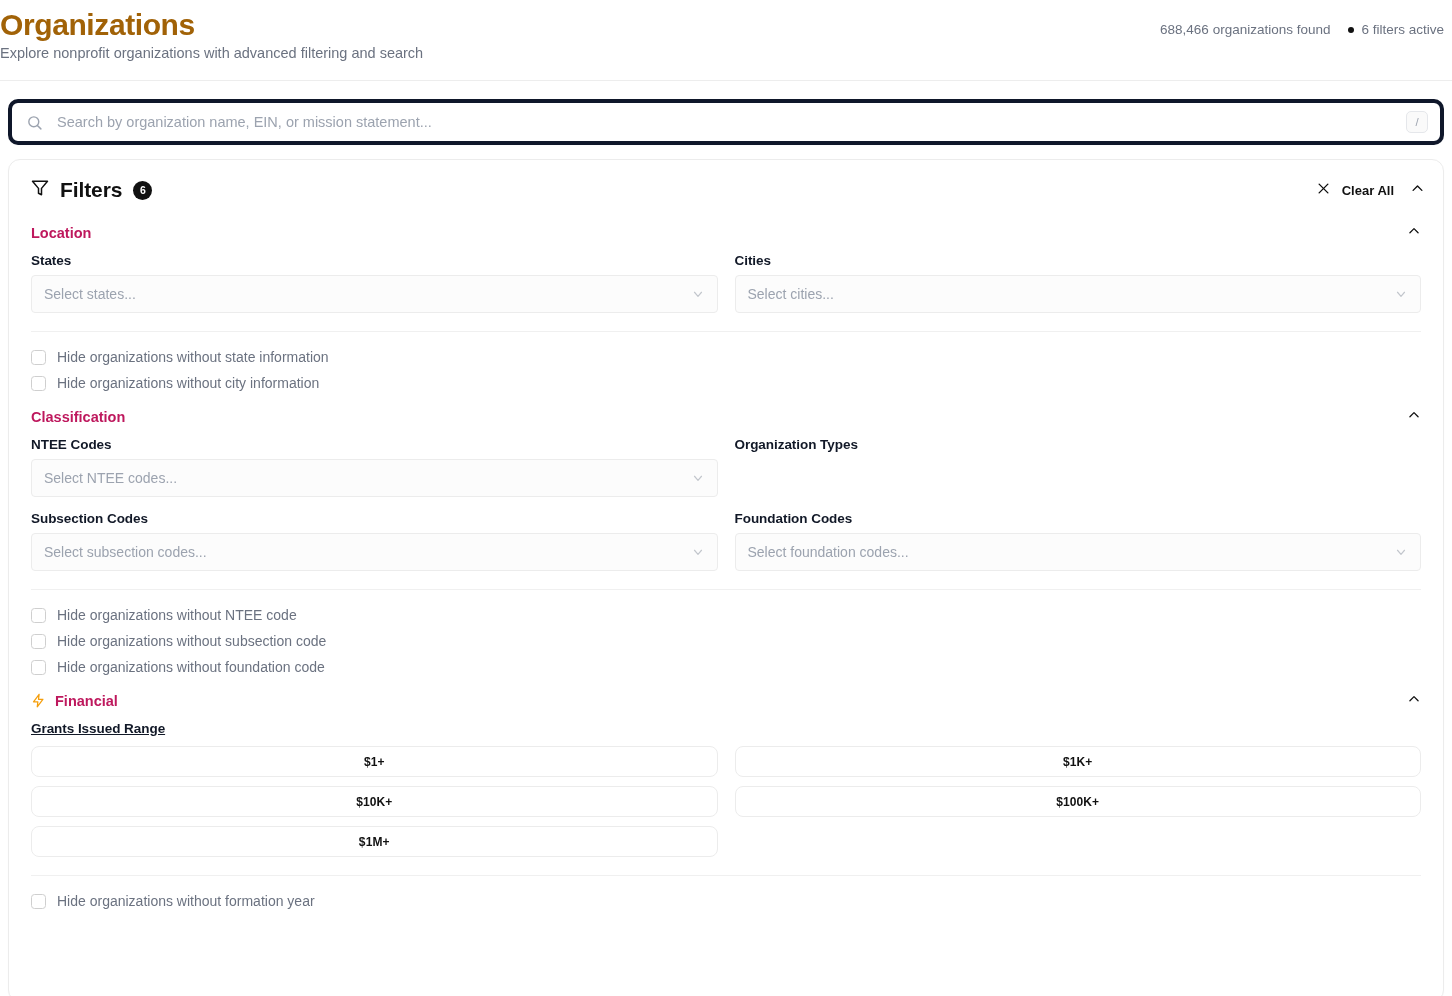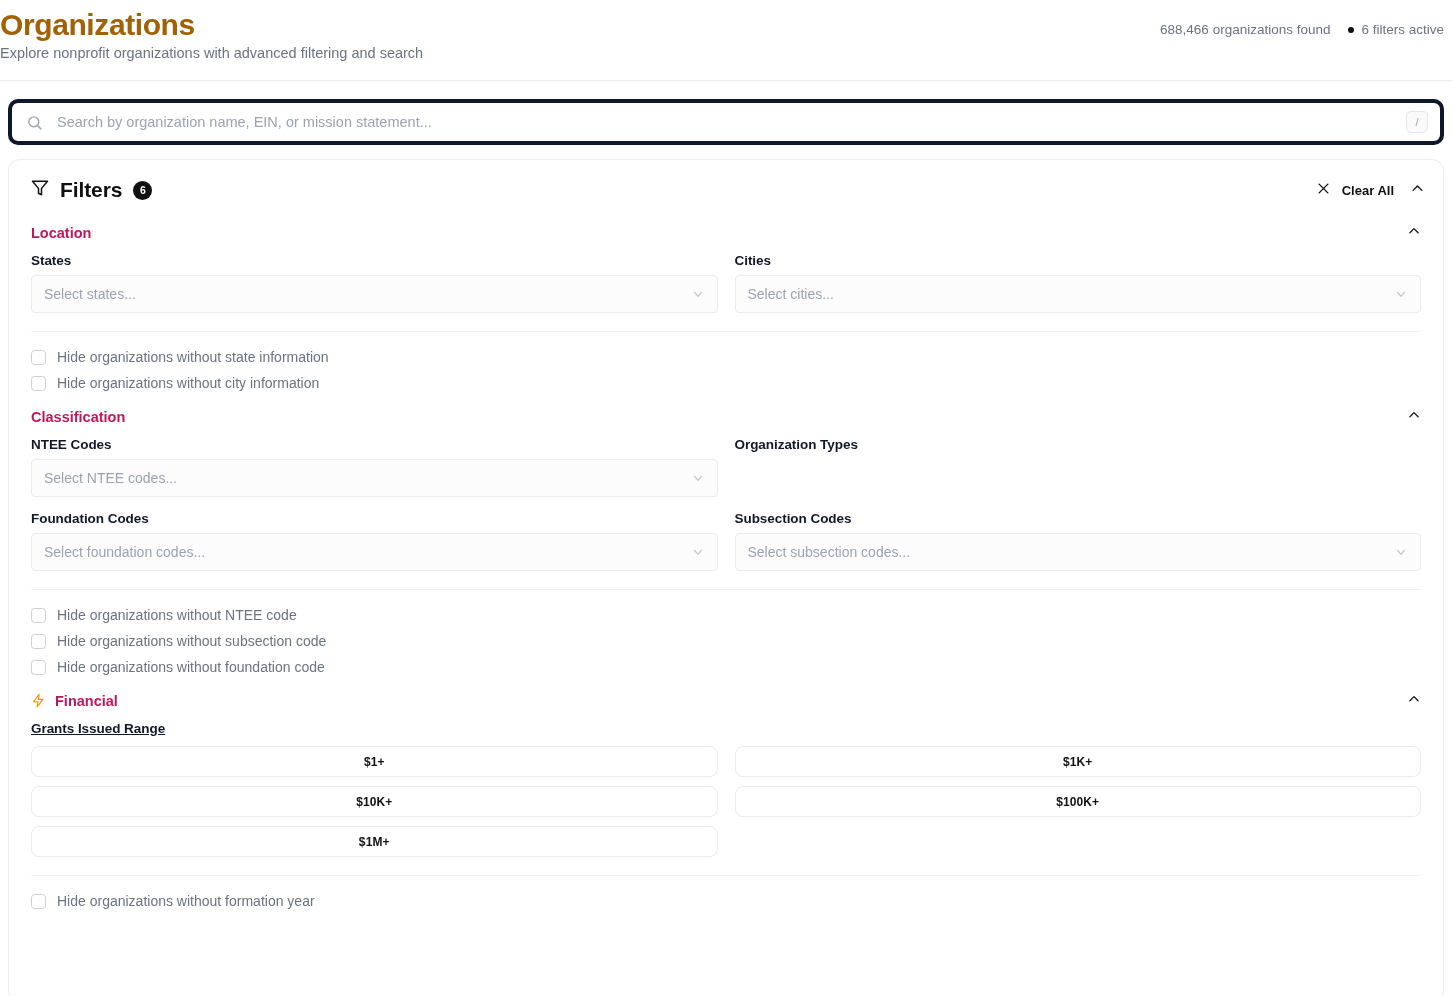--- a/index.html
+++ b/index.html
@@ -381,41 +381,41 @@
             <svg width="14" height="14" viewBox="0 0 24 24" fill="none" stroke="currentColor" stroke-width="2" stroke-linecap="round" stroke-linejoin="round">
                 <polyline points="6 9 12 16 18 9"></polyline>
               </svg>
           </span>
         </div>
       </div>
       <div>
         <label class="field-label">Organization Types</label>
       </div>
       <div>
+        <label class="field-label">Subsection Codes</label>
+        <div class="select-box">
+          <span class="select-placeholder">Select subsection codes...</span>
+          <span class="chevron-sm">
+            <svg width="14" height="14" viewBox="0 0 24 24" fill="none" stroke="currentColor" stroke-width="2" stroke-linecap="round" stroke-linejoin="round">
+                <polyline points="6 9 12 16 18 9"></polyline>
+              </svg>
+          </span>
+        </div>
+      </div>
+      <div>
         <label class="field-label">Foundation Codes</label>
         <div class="select-box">
           <span class="select-placeholder">Select foundation codes...</span>
           <span class="chevron-sm">
             <svg width="14" height="14" viewBox="0 0 24 24" fill="none" stroke="currentColor" stroke-width="2" stroke-linecap="round" stroke-linejoin="round">
                 <polyline points="6 9 12 16 18 9"></polyline>
               </svg>
           </span>
         </div>
       </div>
-      <div>
-        <label class="field-label">Subsection Codes</label>
-        <div class="select-box">
-          <span class="select-placeholder">Select subsection codes...</span>
-          <span class="chevron-sm">
-            <svg width="14" height="14" viewBox="0 0 24 24" fill="none" stroke="currentColor" stroke-width="2" stroke-linecap="round" stroke-linejoin="round">
-                <polyline points="6 9 12 16 18 9"></polyline>
-              </svg>
-          </span>
-        </div>
-      </div>
     </div>
 
     <div class="divider"></div>
 
     <label class="checkbox-row">
       <span class="checkbox"></span>
       <span class="checkbox-label">Hide organizations without NTEE code</span>
     </label>
     <label class="checkbox-row">
       <span class="checkbox"></span>

